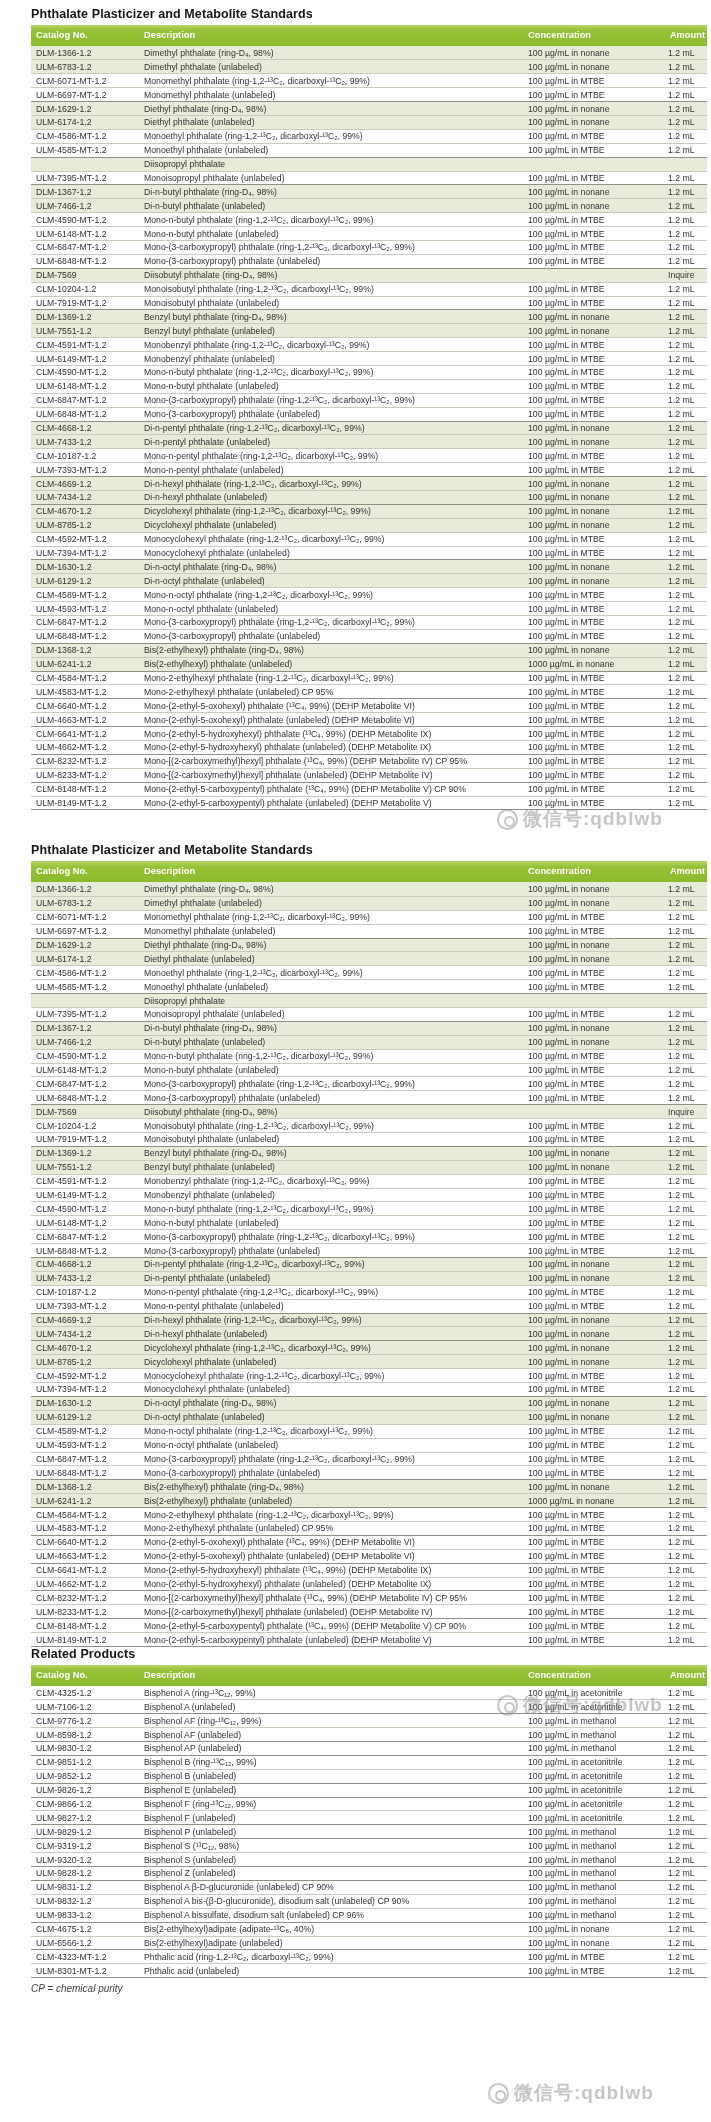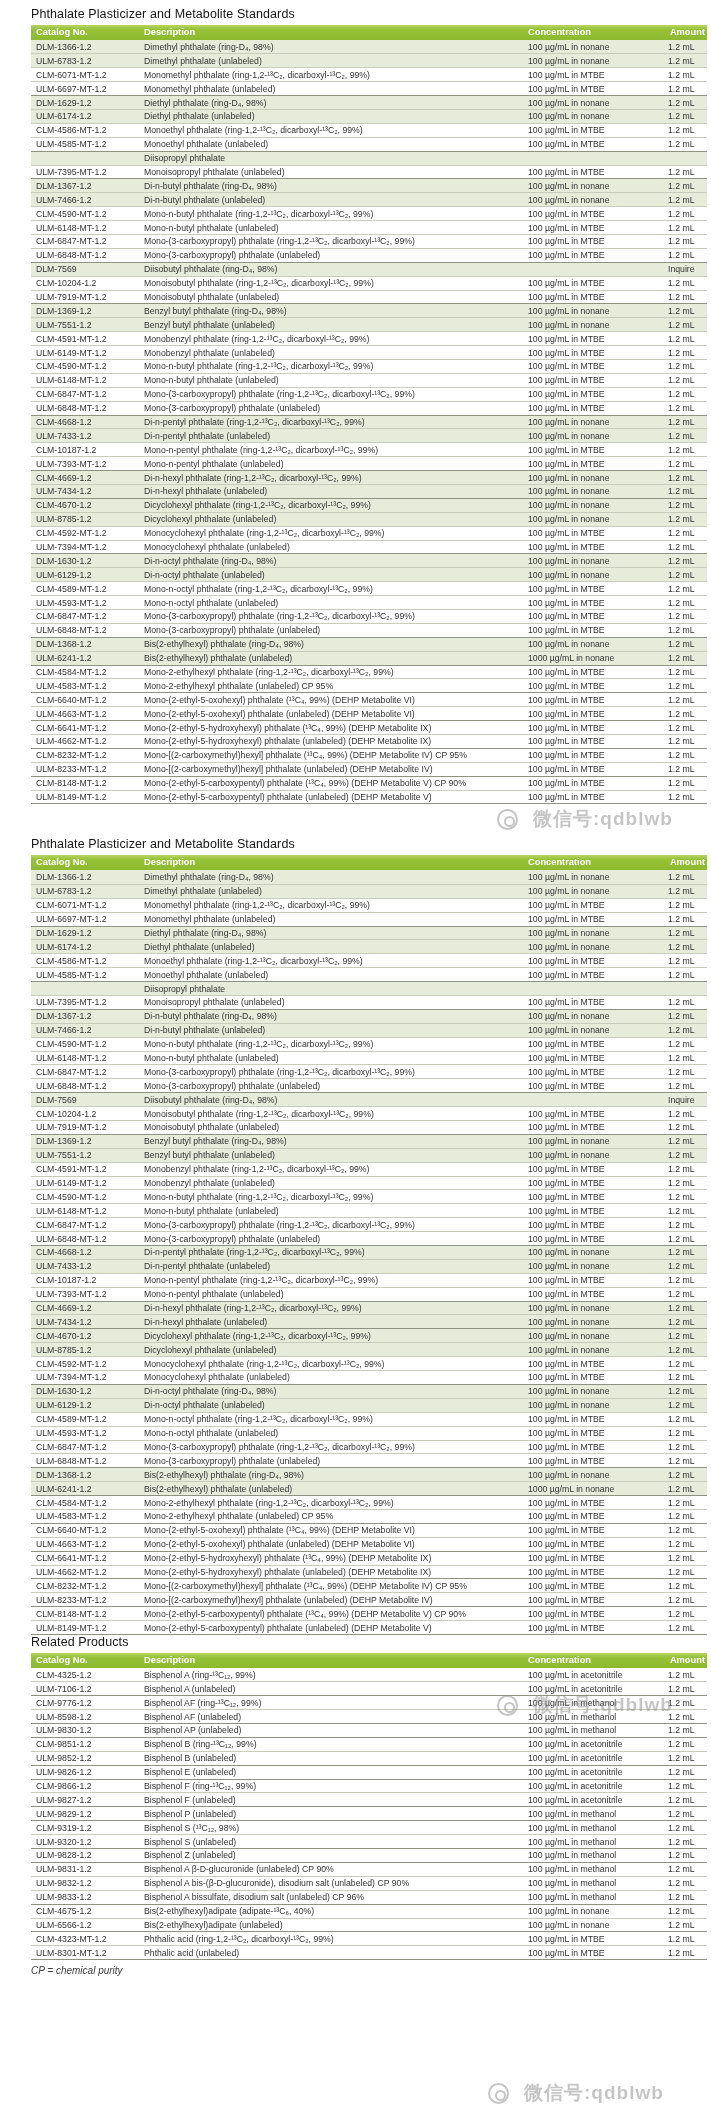--- a/index.html
+++ b/index.html
@@ -6,46 +6,46 @@
   html,body { background:#ffffff; }
   body {
     width:711px; height:2122px; position:relative; overflow:hidden;
     font-family:"Liberation Sans","DejaVu Sans",sans-serif; color:#2e2e2e;
   }
   .section { margin-left:31px; width:676px; }
   #sec1 { padding-top:7px; }
   #sec2 { margin-top:33px; }
   #sec3 { }
   .title {
-    font-size:12.5px; font-weight:normal; color:#161616;
+    font-size:12.5px; font-weight:bold; color:#161616;
     margin-bottom:4px; letter-spacing:0.1px;
   }
   table.tbl { width:676px; border-collapse:collapse; table-layout:fixed; }
   col.c-cat  { width:108px; }
   col.c-desc { width:384px; }
   col.c-conc { width:140px; }
   col.c-amt  { width:44px;  }
   .tbl thead th {
     background:linear-gradient(180deg,#b9d468 0%,#97c238 28%,#8cb92e 100%);
     color:#ffffff; font-size:9.3px; font-weight:bold; text-align:left;
-    height:15px; padding:1px 2px 1px 5px; line-height:11px; white-space:nowrap;
+    height:21px; padding:1px 2px 1px 5px; line-height:11px; white-space:nowrap;
   }
   .tbl thead th.amt { text-align:right; }
   .tbl tbody td {
     height:13.9px; font-size:8.7px; line-height:10px; color:#333333;
     padding:1px 2px 1px 5px; border-bottom:1px solid #c8ccbc;
     white-space:nowrap; overflow:hidden; background:#ffffff;
   }
   .tbl tbody tr.shade td { background:#e7ebda; }
   .tbl tbody tr.gend td { border-bottom:1.6px solid #8d9282; }
   .footnote {
     margin:5px 0 0 31px; font-size:10px; font-style:italic; color:#3d3d3d;
   }
   .watermark {
-    position:absolute; display:flex; align-items:center; gap:15px;
+    position:absolute; display:flex; align-items:center; gap:5px;
     color:#8c8c8c; opacity:0.5; filter:blur(0.7px);
     font-size:19px; font-weight:bold; letter-spacing:1px;
     white-space:nowrap; pointer-events:none;
   }
   .wm-circle {
     width:21px; height:21px; border:2.5px solid #8c8c8c; border-radius:50%;
     display:inline-block; position:relative; flex:0 0 auto;
   }
   .wm-circle::after {
     content:""; position:absolute; left:5px; top:5px; width:7px; height:7px;

